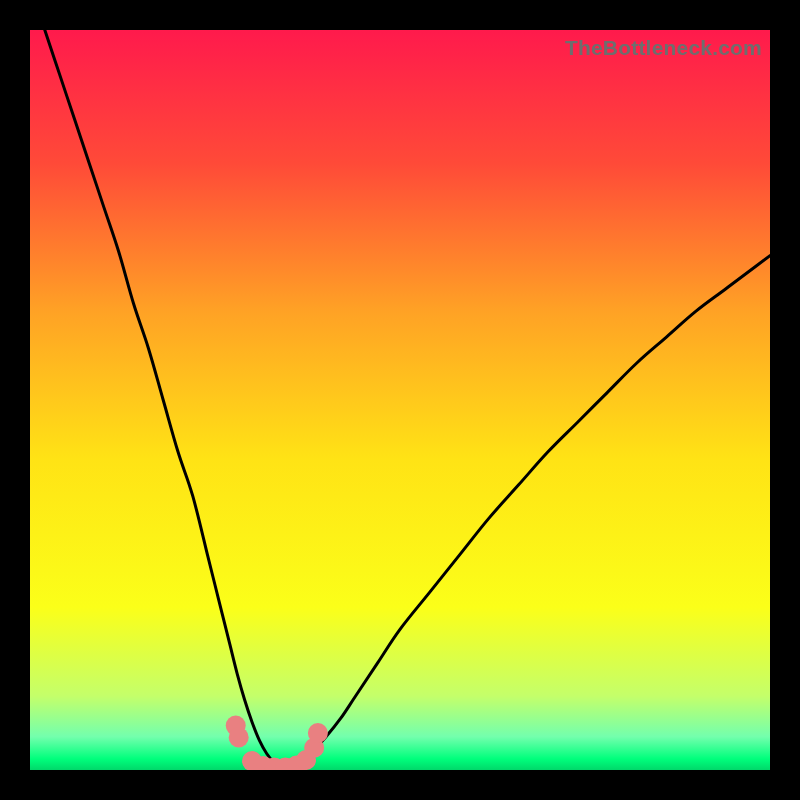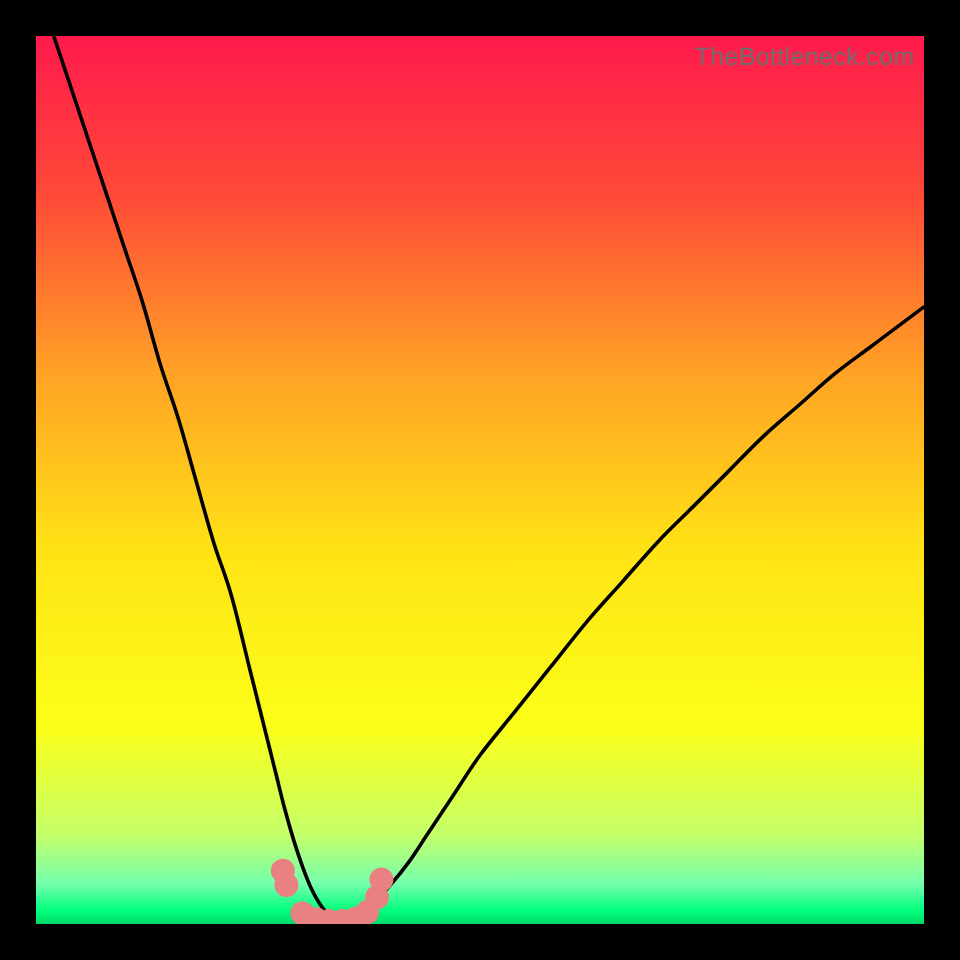--- a/index.html
+++ b/index.html
@@ -29,21 +29,21 @@
     position: absolute;
     left: 0; top: 0;
     width: 100%; height: 100%;
   }
   .watermark {
     position: absolute;
     top: 6px;
     right: 8px;
     color: #6e6e6e;
     font-size: 21px;
-    font-weight: 400;
+    font-weight: 700;
     letter-spacing: 0.2px;
     user-select: none;
   }
   svg.curves {
     position: absolute;
     left: 0; top: 0;
     width: 100%; height: 100%;
   }
 </style>
 </head>

